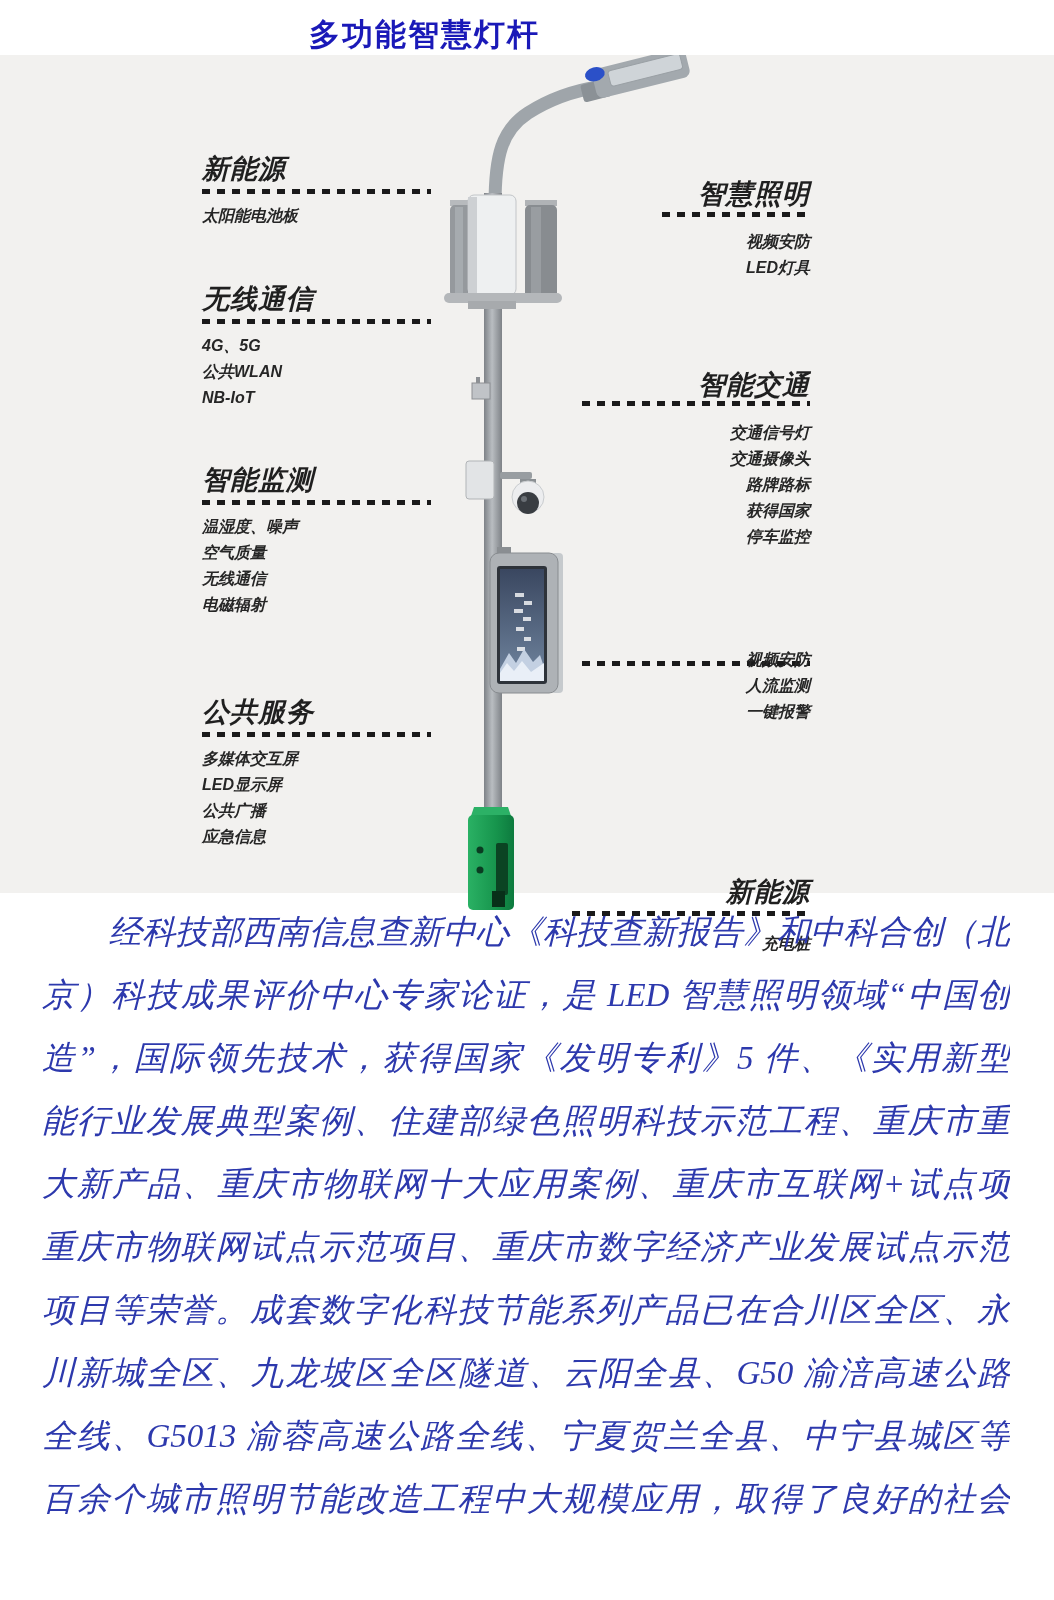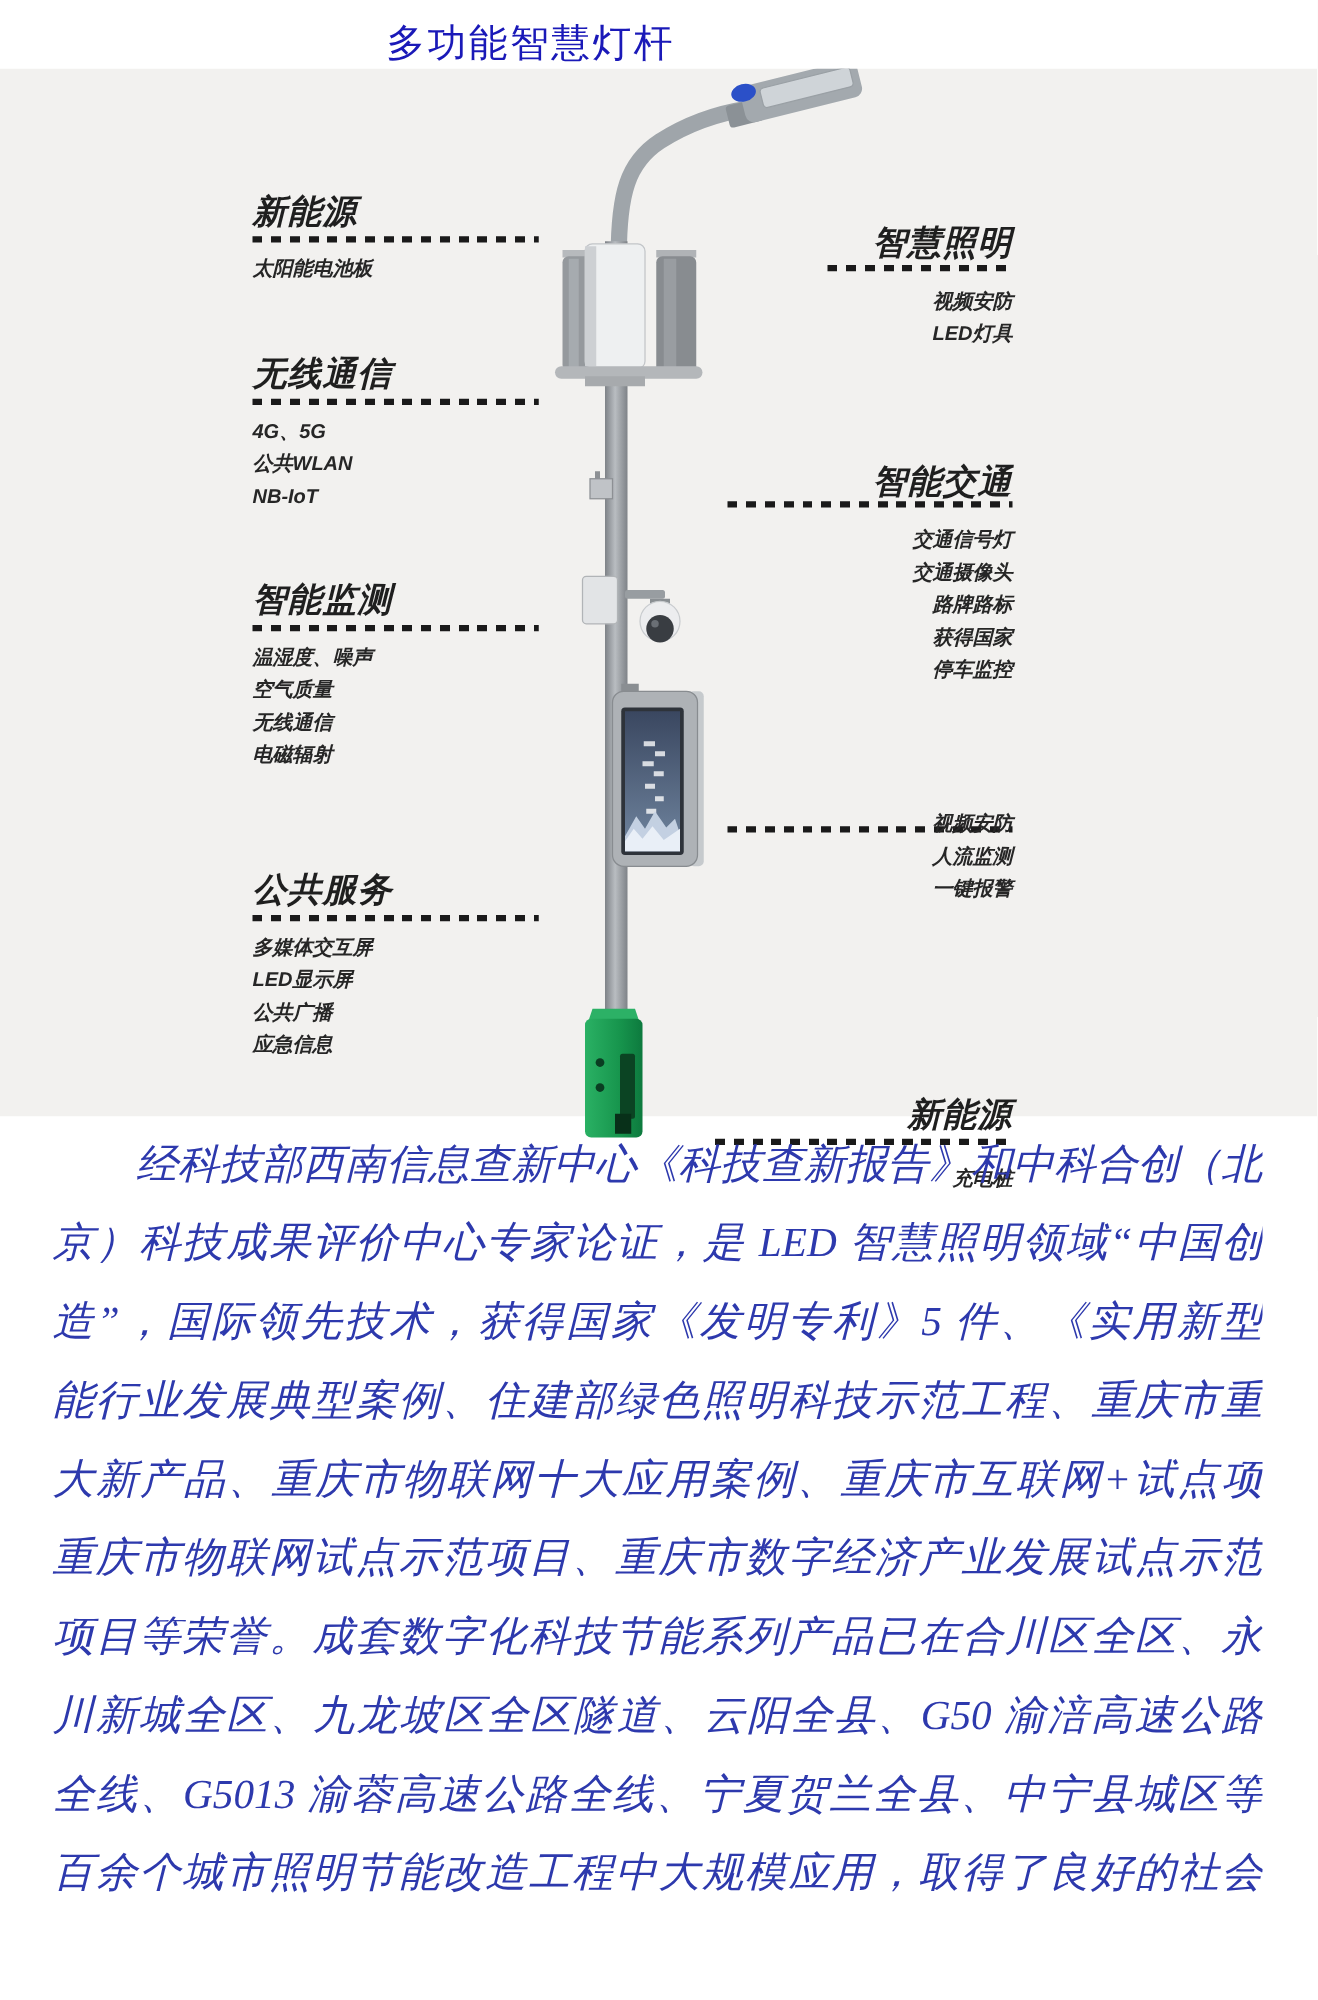--- a/index.html
+++ b/index.html
@@ -1,19 +1,19 @@
 <!DOCTYPE html>
 <html><head>
 <meta charset="utf-8">
 <style>
   html,body{margin:0;padding:0;background:#ffffff;}
   .page{position:relative;width:1054px;height:1600px;background:#ffffff;overflow:hidden;
         font-family:"Liberation Sans",sans-serif;}
   .title{position:absolute;top:14px;left:0;width:849px;text-align:center;
-         font-size:31px;font-weight:normal;letter-spacing:2px;color:#1a19b8;}
+         font-size:31px;font-weight:bold;letter-spacing:2px;color:#1a19b8;}
   .diagram{position:absolute;top:55px;left:0;width:1054px;height:838px;background:#f2f1ef;overflow:visible;font-style:italic;}
   .pole-svg{position:absolute;top:0;left:0;}
   .lb{position:absolute;color:#1f1f1f;}
   .lb-h{font-size:27px;font-weight:bold;letter-spacing:1px;line-height:30px;}
   .lb-items{margin-top:9px;font-size:16px;font-weight:bold;line-height:26px;color:#262626;}
   .lb.left{left:202px;width:232px;text-align:left;}
   .lb.right{right:244px;width:250px;text-align:right;}
   .lb.right .lb-items{margin-top:20px;}
   .lb.right.last .lb-items{margin-top:24px;}
   .dotted{height:5px;background:repeating-linear-gradient(90deg,#1a1a1a 0 8px,transparent 8px 15px);}

